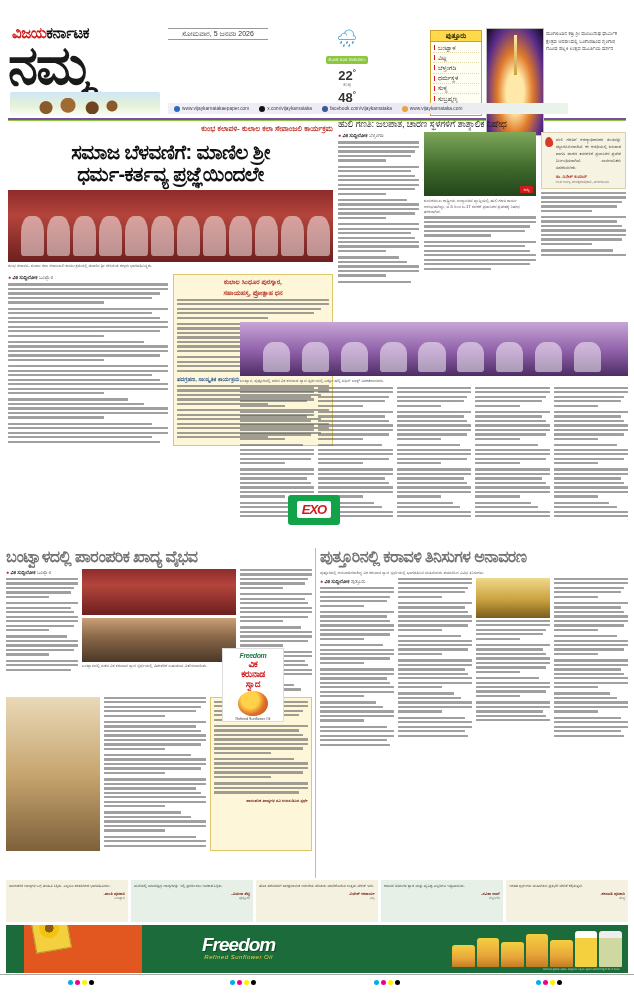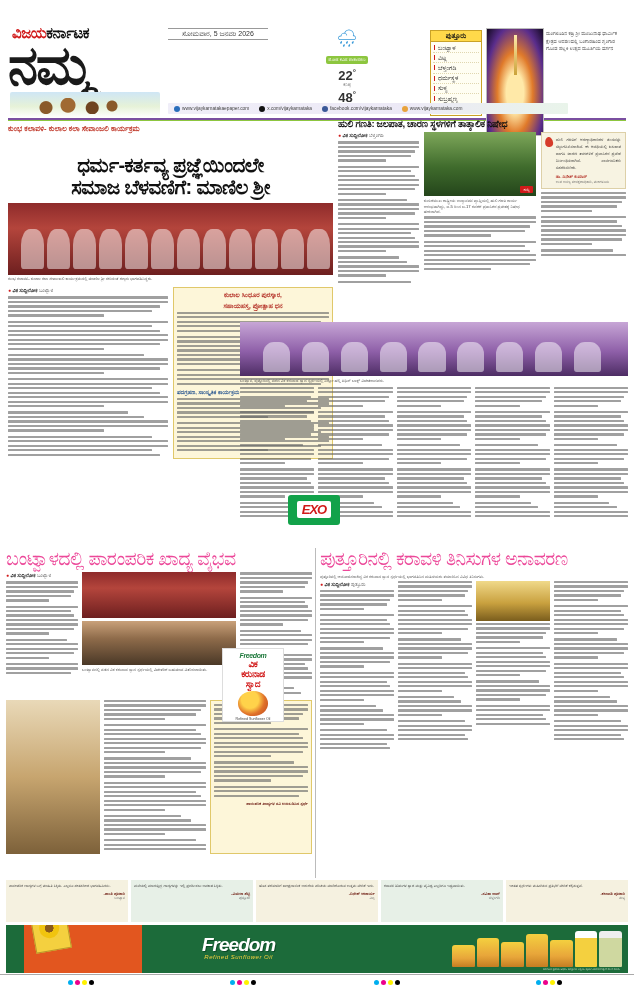--- a/index.html
+++ b/index.html
@@ -53,21 +53,21 @@
   .byline .place{font-weight:normal;color:#555;}
 
   
   .tl{height:2.3px;background:#666;opacity:.62;margin-bottom:2.2px;border-radius:.5px;}
   .tl.s90{width:90%}.tl.s95{width:95%}.tl.s100{width:100%}.tl.s75{width:75%}
   .tl.s60{width:60%}.tl.s85{width:85%}
   .para{margin-bottom:4px;}
 
   
   .s1{position:absolute;left:8px;top:124px;width:325px;}
-  .kicker{font-size:7.5px;font-weight:bold;color:#c0392b;text-align:left;margin-bottom:20px;}
+  .kicker{font-size:7.5px;font-weight:bold;color:#c0392b;text-align:right;margin-bottom:7px;}
   .h1{font-size:20px;font-weight:bold;color:#111;text-align:center;line-height:1.12;letter-spacing:-.6px;}
   .photo{background:#b9b9b9;position:relative;overflow:hidden;}
   .ph-stage{background:linear-gradient(180deg,#8e2b2b 0%,#b4453c 35%,#6d1f1f 100%);}
   .ph-people{background:linear-gradient(180deg,#c9a17a 0%,#8e6b4a 40%,#4a3827 100%);}
   .ph-green{background:linear-gradient(180deg,#7ea75a 0%,#3f6b2c 55%,#24451b 100%);}
   .ph-warm{background:linear-gradient(180deg,#e8c99a 0%,#c08a4e 55%,#6b4422 100%);}
   .ph-crowd{background:linear-gradient(180deg,#d7b5a0 0%,#9a6f5a 45%,#4a3125 100%);}
   .ph-yellow{background:linear-gradient(180deg,#f0d98a 0%,#c9a13f 55%,#7a5d1d 100%);}
   .ph-food{background:linear-gradient(180deg,#e9d9b8 0%,#c7a56f 50%,#7d613a 100%);}
   .ph-purple{background:linear-gradient(180deg,#c7a6d6 0%,#8e5fa8 55%,#4d2d64 100%);}
@@ -77,21 +77,21 @@
 
   .cols3{display:flex;gap:5px;margin-top:4px;}
   .col{flex:1;}
 
   .hlbox{background:#fdf6d9;border:1px solid #e0c86a;padding:3px;box-sizing:border-box;}
   .hlbox-h{font-size:6.5px;font-weight:bold;color:#b5342a;text-align:center;line-height:1.25;margin-bottom:2px;}
   .hlbox-sub{font-size:5.6px;font-weight:bold;color:#1a4b8c;margin:3px 0 2px;}
 
   
   .s2{position:absolute;left:338px;top:118px;width:288px;}
-  .h2{font-size:9.5px;font-weight:bold;color:#111;line-height:1.2;letter-spacing:-.3px;}
+  .h2{font-size:9.5px;font-weight:normal;color:#111;line-height:1.2;letter-spacing:-.3px;}
   .quotebox{background:#f7f3e2;border:1px solid #ddd0a8;padding:4px 4px 4px 14px;position:relative;box-sizing:border-box;}
   .flame{position:absolute;left:3px;top:4px;width:8px;height:10px;background:#d63b2a;
      border-radius:50% 50% 50% 50%/60% 60% 40% 40%;transform:rotate(-8deg);}
   .qattr{font-size:4.4px;font-weight:bold;color:#b5342a;margin-top:2px;}
 
   
   .s3{position:absolute;left:240px;top:320px;width:388px;}
   .bannerbar{border:1px solid #9a6fb0;background:#fff;padding:2.5px 5px;font-size:8px;font-weight:bold;color:#111;box-sizing:border-box;}
   .bannerbar .red{color:#d11a1a;}
   .exo{position:absolute;left:48px;top:108px;width:52px;height:30px;background:#12a24a;border-radius:3px;
@@ -100,21 +100,21 @@
 
   
   .ybanner{position:absolute;left:0;top:516px;width:634px;height:26px;background:#f7b90e;
      display:flex;align-items:center;justify-content:center;}
   .ybanner span{font-size:11.5px;font-weight:bold;color:#111;letter-spacing:-.3px;}
   .ybanner .red{color:#d11a1a;}
 
   
   .s4{position:absolute;left:6px;top:548px;width:306px;}
   .s5{position:absolute;left:320px;top:548px;width:308px;}
-  .h4{font-size:19px;font-weight:normal;color:#ec4899;line-height:1.12;letter-spacing:-.6px;}
+  .h4{font-size:16px;font-weight:bold;color:#737373;line-height:1.12;letter-spacing:-.6px;}
   .vsep{position:absolute;left:315px;top:548px;width:1px;height:330px;background:#bbb;}
 
   .freedomcircle{position:absolute;left:222px;top:648px;width:62px;height:74px;background:#fff;border:1px solid #ddd;
      display:flex;flex-direction:column;align-items:center;justify-content:flex-start;padding-top:3px;box-sizing:border-box;}
   .fc-word{font-size:7px;font-style:italic;font-weight:bold;color:#1f7a3d;letter-spacing:-.4px;}
   .fc-red{font-size:9px;font-weight:bold;color:#d11a1a;line-height:1;margin-top:1px;letter-spacing:-.5px;}
   .fc-blob{width:30px;height:30px;border-radius:50%;margin-top:2px;
       background:radial-gradient(circle at 40% 35%,#ffd24a 0 35%,#e0722a 60%,#b8431f 100%);}
   .fc-sub{font-size:3.6px;color:#444;margin-top:1px;text-align:center;line-height:1.2;}
 
@@ -210,22 +210,22 @@
           <i class="dot" style="background: rgb(232, 163, 61);"></i>
           <em style="font-style: normal;">www.vijaykarnataka.com</em>
         </span>
       </div>
   </div>
   <div class="rule"></div>
   <div class="rule2"></div>
 
   <div class="s1">
     <div class="kicker">ಕುಂಭ ಕಲಾವಳಿ- ಕುಲಾಲ ಕಲಾ ಸೇವಾಂಜಲಿ ಕಾರ್ಯಕ್ರಮ</div>
+    <div class="h1">ಸಮಾಜ ಬೆಳವಣಿಗೆ: ಮಾಣಿಲ ಶ್ರೀ</div>
     <div class="h1">ಧರ್ಮ-ಕರ್ತವ್ಯ ಪ್ರಜ್ಞೆಯಿಂದಲೇ</div>
-    <div class="h1">ಸಮಾಜ ಬೆಳವಣಿಗೆ: ಮಾಣಿಲ ಶ್ರೀ</div>
 
     <div class="photo ph-stage" style="height:72px;margin-top:4px;">
       <div class="figs">
         <i style="left:4%"></i>
           <i style="left:12%"></i>
           <i style="left:20%"></i>
           <i style="left:28%"></i>
         <i style="left:36%"></i>
           <i style="left:44%"></i>
           <i style="left:52%"></i>

